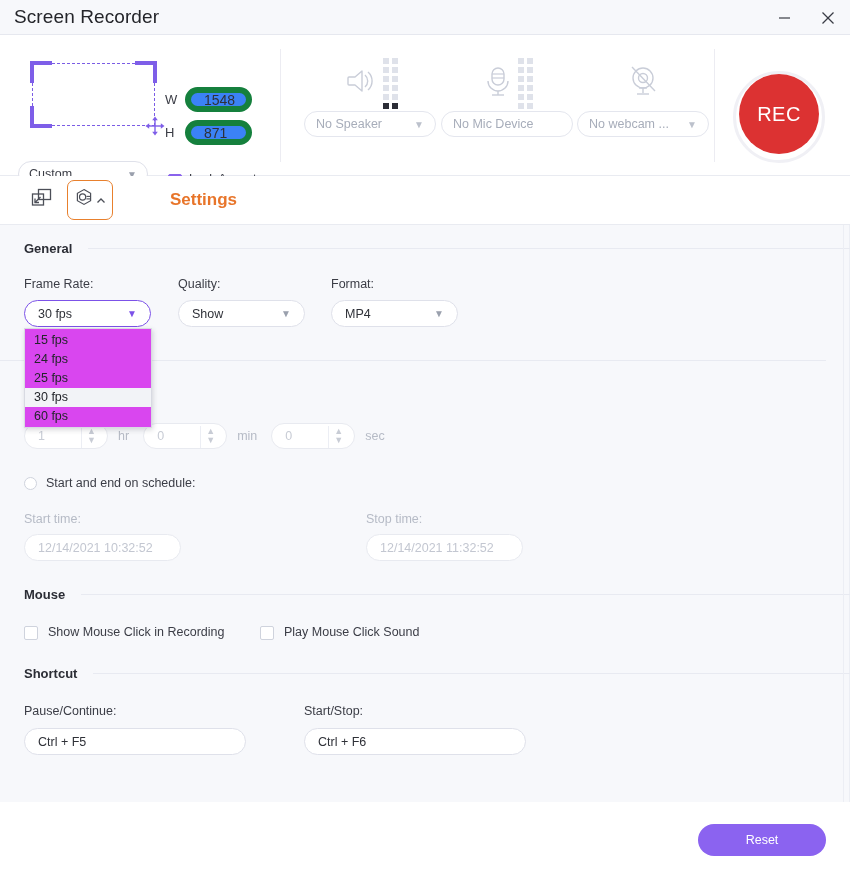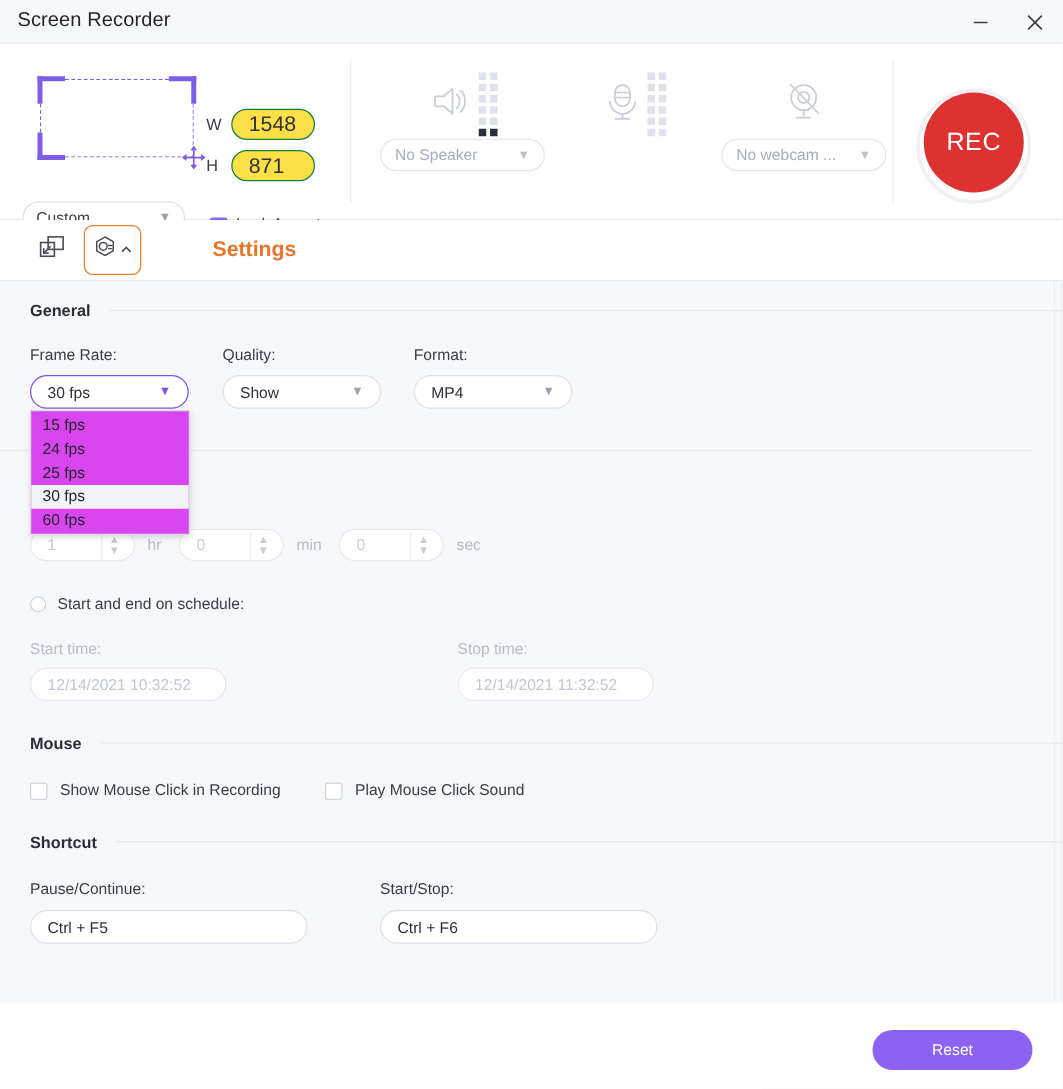--- a/index.html
+++ b/index.html
@@ -18,21 +18,21 @@
   
   .titlebar {
     position: absolute; left: 0; top: 0;
     width: 850px; height: 35px;
     background: #f7f8fb;
     border-bottom: 1px solid #e6e8ef;
     display: flex; align-items: center;
   }
   .titlebar-title {
     margin-left: 14px;
-    font-size: 16px;
+    font-size: 19px;
     color: #24252a;
     letter-spacing: .1px;
   }
   .win-controls {
     position: absolute; right: 0; top: 0;
     height: 35px; display: flex; align-items: center;
   }
   .win-btn {
     width: 44px; height: 35px;
     display: flex; align-items: center; justify-content: center;
@@ -89,23 +89,23 @@
     font-size: 12.5px; color: #3b3d46;
     padding: 0 10px;
   }
   .preset-select .cv { margin-left: auto; color: #9aa0ad; font-size: 10px; }
 
   .wh-area { position: absolute; left: 165px; top: 52px; }
   .wh-row { display: flex; align-items: center; margin-bottom: 8px; }
   .wh-lbl { width: 20px; font-size: 13px; color: #3b3d46; }
   .wh-input {
     width: 67px; height: 25px;
-    border: 1px solid #15803d; border-radius: 13px;
-    background: #fde047;
-    font-size: 17px; color: #2f3138;
+    border: 6px solid #15803d; border-radius: 13px;
+    background: #3b82f6;
+    font-size: 14px; color: #2f3138;
     display: flex; align-items: center; padding-left: 13px;
   }
   .lock-row {
     position: absolute; left: 168px; top: 137px;
     display: flex; align-items: flex-start; gap: 7px;
   }
   .cbx {
     width: 14px; height: 14px; border-radius: 2px;
     flex: 0 0 auto; margin-top: 2px;
   }
@@ -397,20 +397,23 @@
             <i></i>
             <i></i>
             <i></i>
             <i></i>
             <i></i>
             <i></i>
             <i></i>
             <i></i>
         </span>
       </div>
+      <div class="dev-select">
+        <span>No Mic Device</span>
+      </div>
     </div>
 
     <div class="dev" style="left:277px;">
       <div class="dev-icons">
         <span>
           <svg width="34" height="34" viewBox="0 0 34 34">
             <circle cx="17" cy="14" r="10" fill="none" stroke="#c9cdd8" stroke-width="1.4"></circle>
             <circle cx="17" cy="14" r="4.5" fill="none" stroke="#c9cdd8" stroke-width="1.4"></circle>
             <line x1="13" y1="24" x2="21" y2="24" stroke="#c9cdd8" stroke-width="1.4"></line>
             <line x1="17" y1="24" x2="17" y2="29" stroke="#c9cdd8" stroke-width="1.4"></line>

